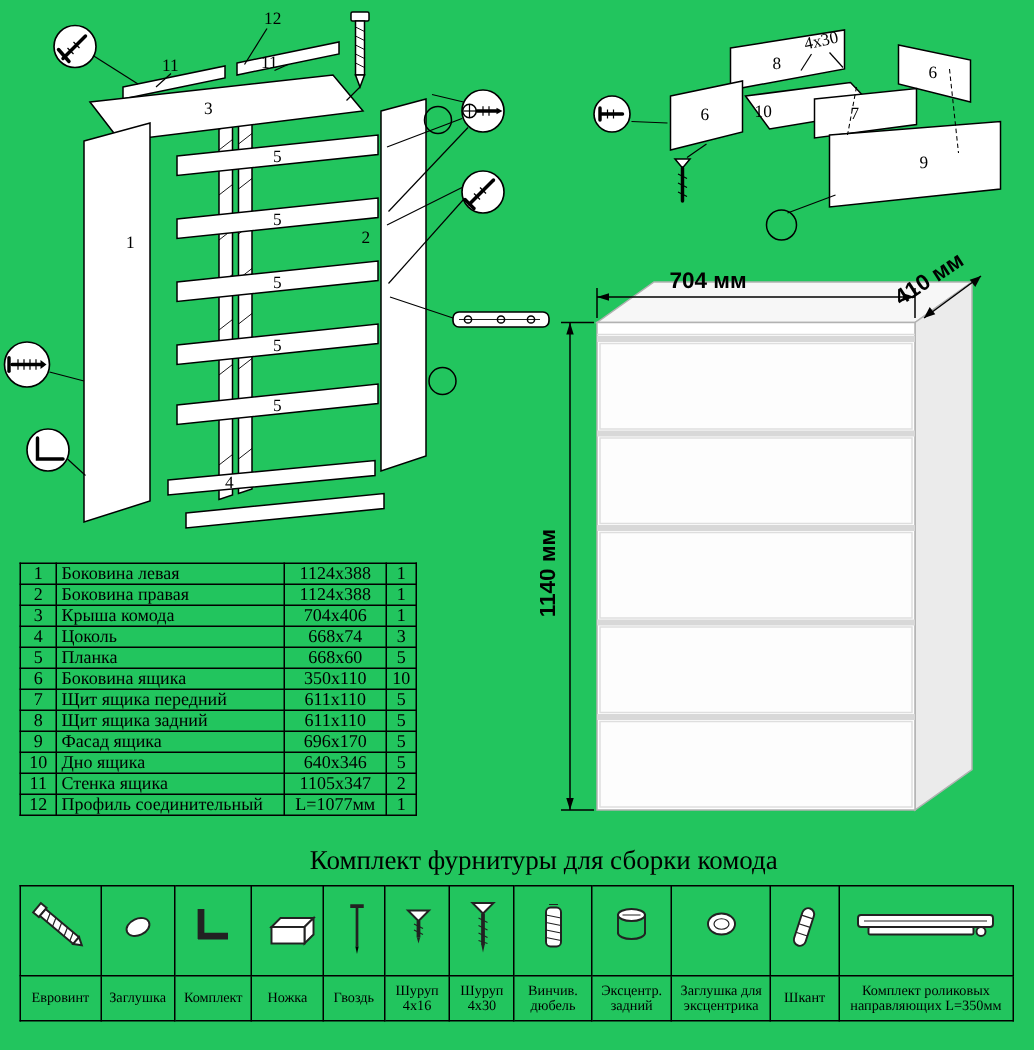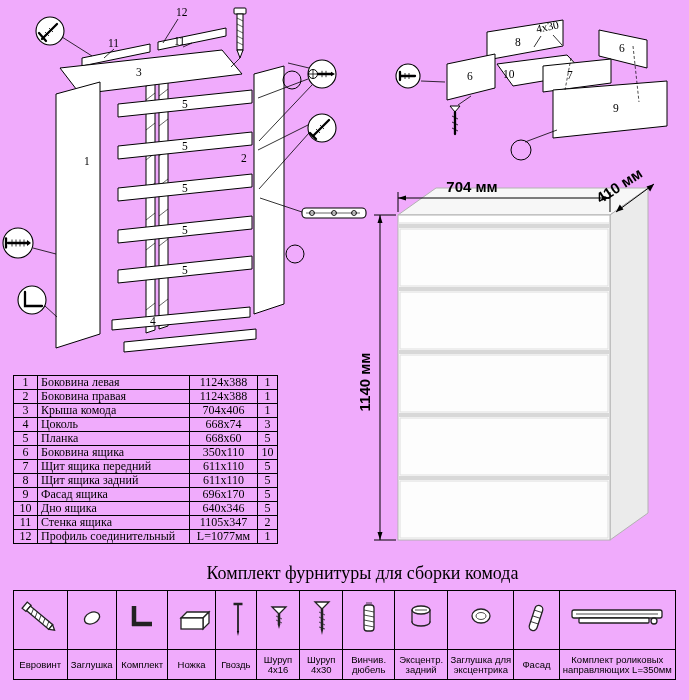--- a/index.html
+++ b/index.html
@@ -1,18 +1,18 @@
 <!DOCTYPE html>
 <html><head>
 <meta charset="utf-8">
 <style>
   * { margin:0; padding:0; box-sizing:border-box; }
   html,body { background:#fff; }
   body { font-family:"Liberation Serif", serif; color:#000; }
-  .canvas { position:relative; width:689px; height:700px; background:#f0abfc; overflow:hidden; }
+  .canvas { position:relative; width:689px; height:700px; background:#22c55e; overflow:hidden; }
   .abs { position:absolute; }
 
   
   .p    { fill:#fff; stroke:#000; stroke-width:1; }
   .t    { stroke:#000; stroke-width:0.6; fill:none; }
   .ld   { stroke:#000; stroke-width:0.8; fill:none; }
   .lbl  { font:11.5px "Liberation Serif", serif; fill:#000; }
   .co   { fill:#fff; stroke:#000; stroke-width:1.1; }
   .jc   { fill:none; stroke:#000; stroke-width:1; }
   .ic2  { stroke:#000; stroke-width:2.3; fill:none; stroke-linecap:round; }
@@ -39,21 +39,21 @@
   .parts-table td.c-qty  { width:20px; text-align:center; }
 
   
   .page-title { position:absolute; top:563px; left:0; width:689px; text-align:center;
                 font-size:18px; font-family:"Liberation Serif", serif;padding-left:36px; }
 
   
   .hw-table { border-collapse:collapse; table-layout:fixed; width:663px; }
   .hw-table td { border:1px solid #000; text-align:center; vertical-align:middle; overflow:hidden; }
   .hw-ico  { height:54px; }
-  .hw-name { height:30px; font-size:9.5px; line-height:10px; padding:1px; font-family:Liberation Sans, sans-serif; }
+  .hw-name { height:30px; font-size:9.5px; line-height:10px; padding:1px; font-family:Liberation Serif, serif; }
   .hw-qty  { height:18px; font-size:13px; }
   .hic  { stroke:#222; stroke-width:1.3; fill:#fff; }
   .hicl { stroke:#222; stroke-width:1.3; fill:none; stroke-linecap:round; }
   .hict { stroke:#222; stroke-width:0.8; fill:none; }
 </style>
 </head>
 <body>
 
 <div class="canvas">
 
@@ -514,19 +514,19 @@
         <td class="hw-name">Евровинт</td>
         <td class="hw-name">Заглушка</td>
         <td class="hw-name">Комплект</td>
         <td class="hw-name">Ножка</td>
         <td class="hw-name">Гвоздь</td>
         <td class="hw-name">Шуруп 4х16</td>
         <td class="hw-name">Шуруп 4х30</td>
         <td class="hw-name">Винчив. дюбель</td>
         <td class="hw-name">Эксцентр. задний</td>
         <td class="hw-name">Заглушка для эксцентрика</td>
-        <td class="hw-name">Фасад</td>
+        <td class="hw-name">Шкант</td>
         <td class="hw-name">Комплект роликовых направляющих L=350мм</td>
       </tr>
     </tbody>
   </table>
 
 </div>
 
 </body></html>

